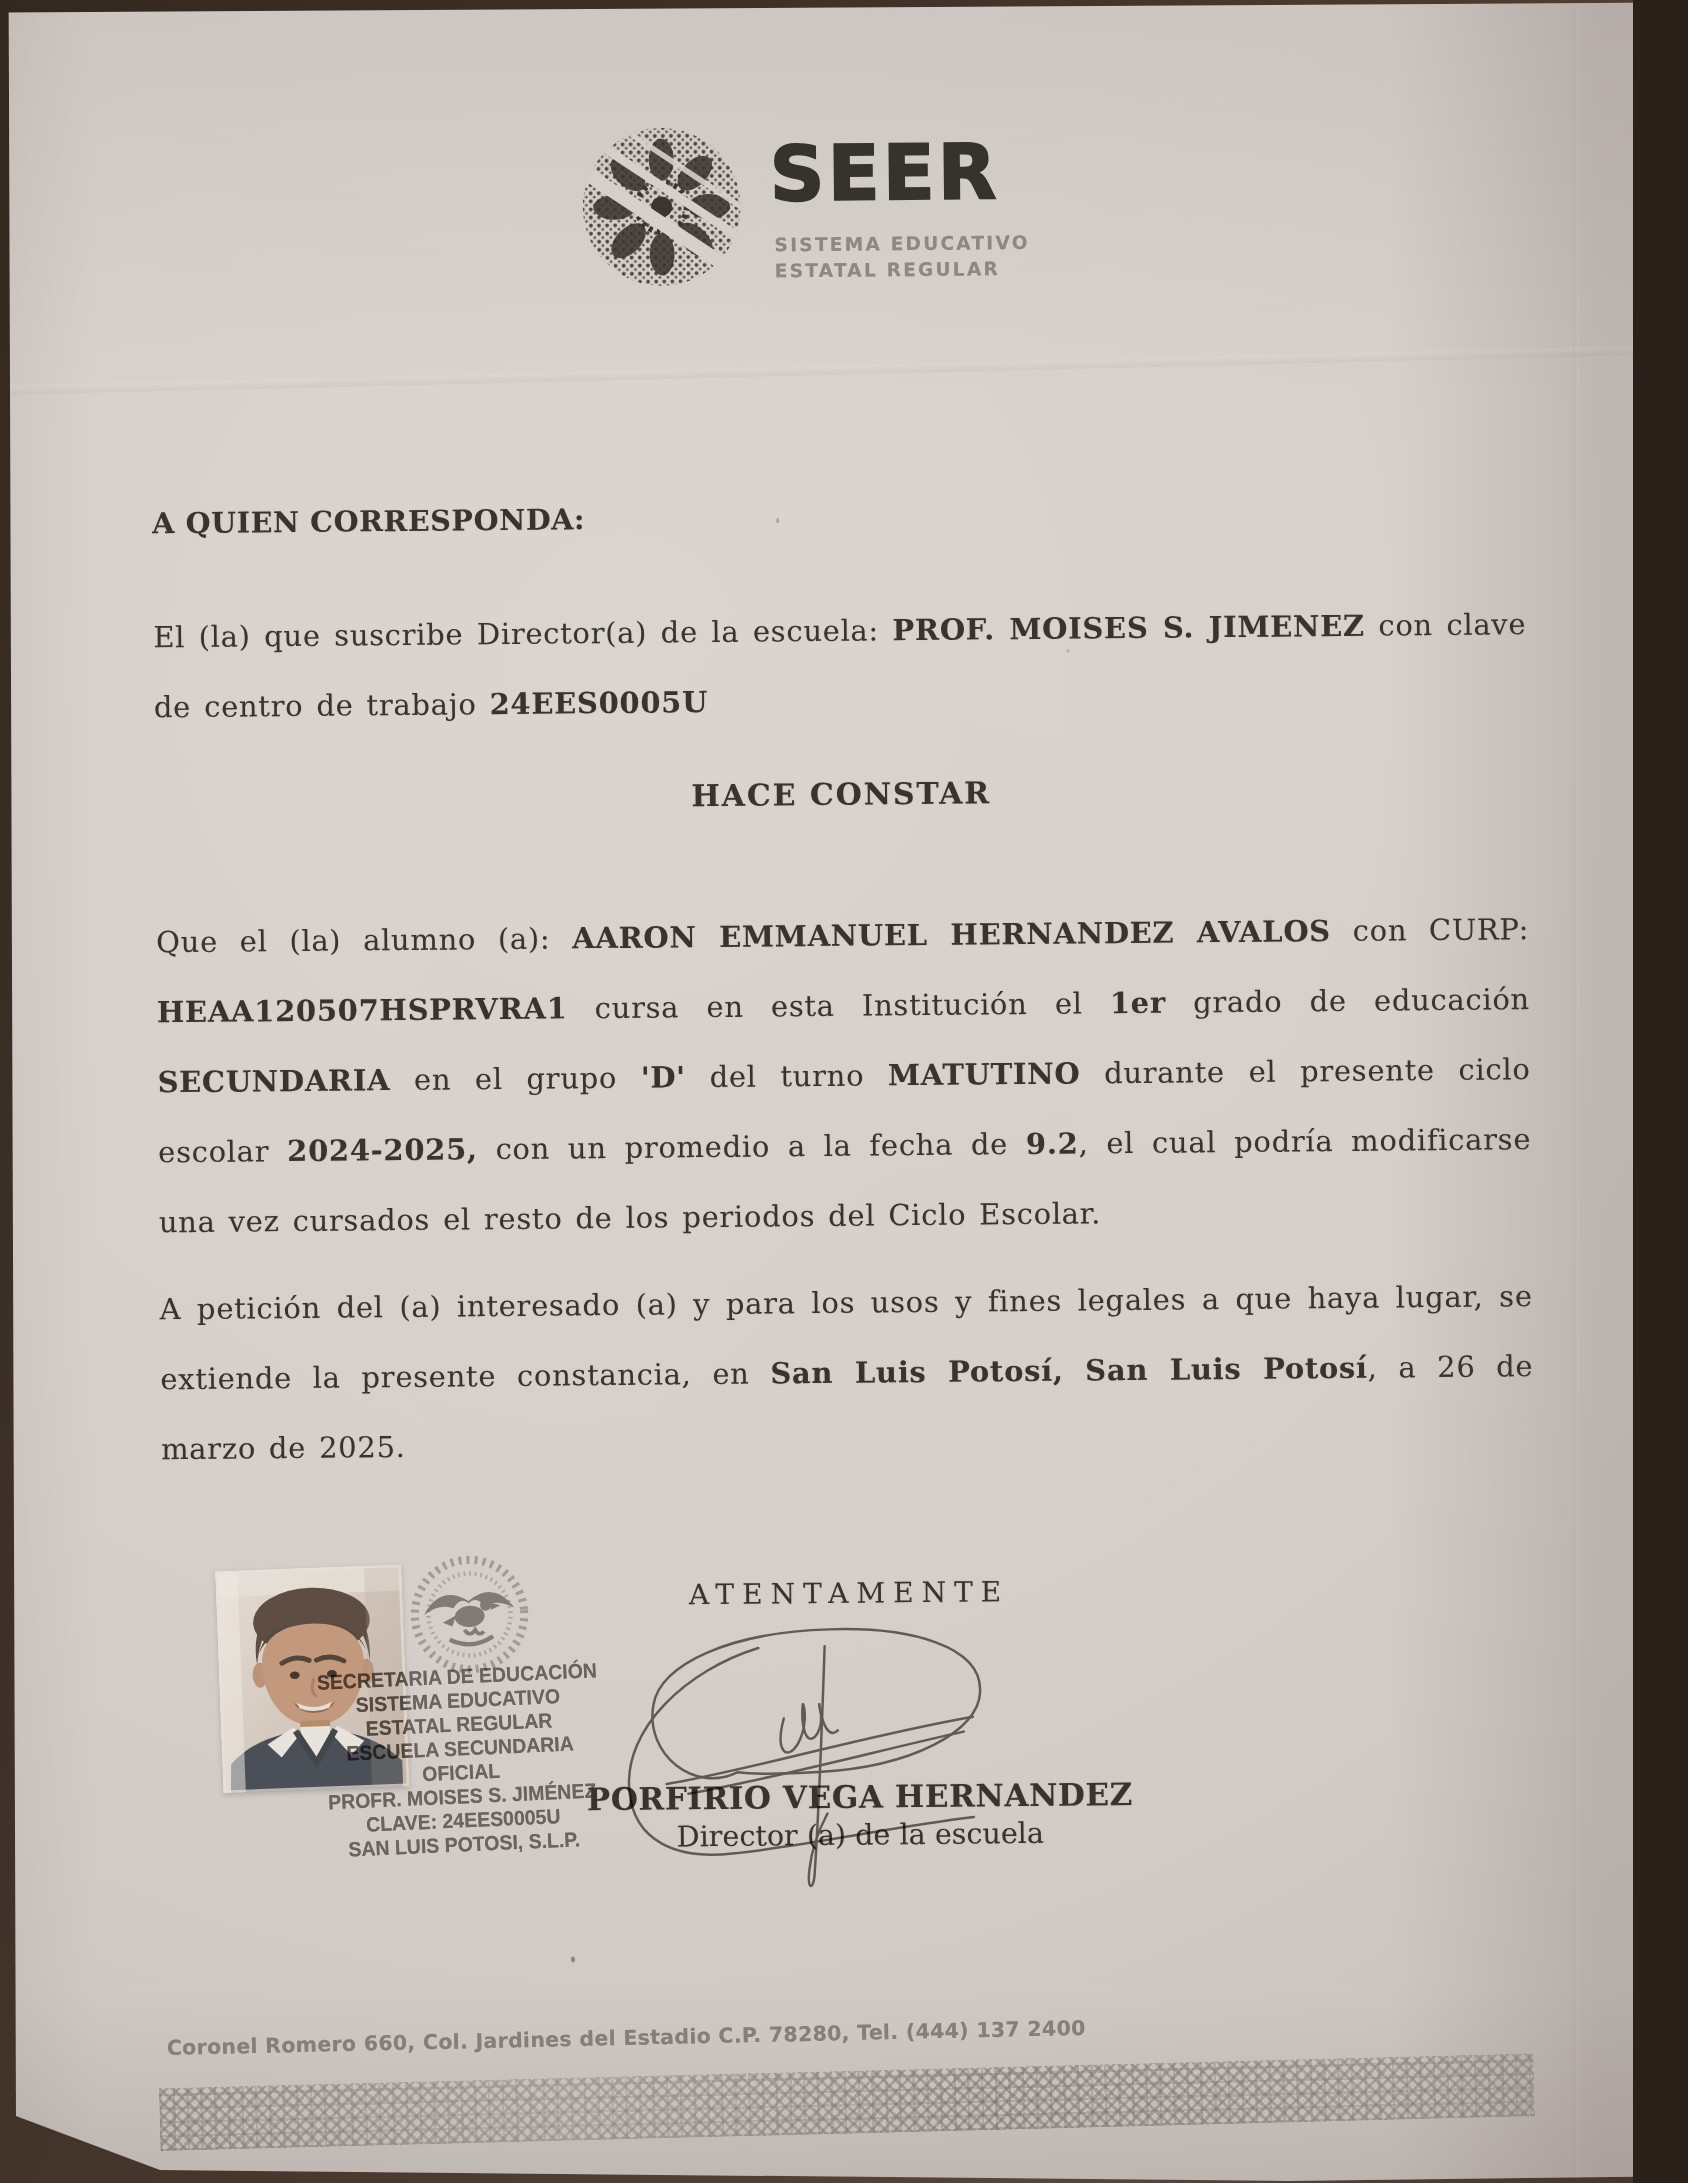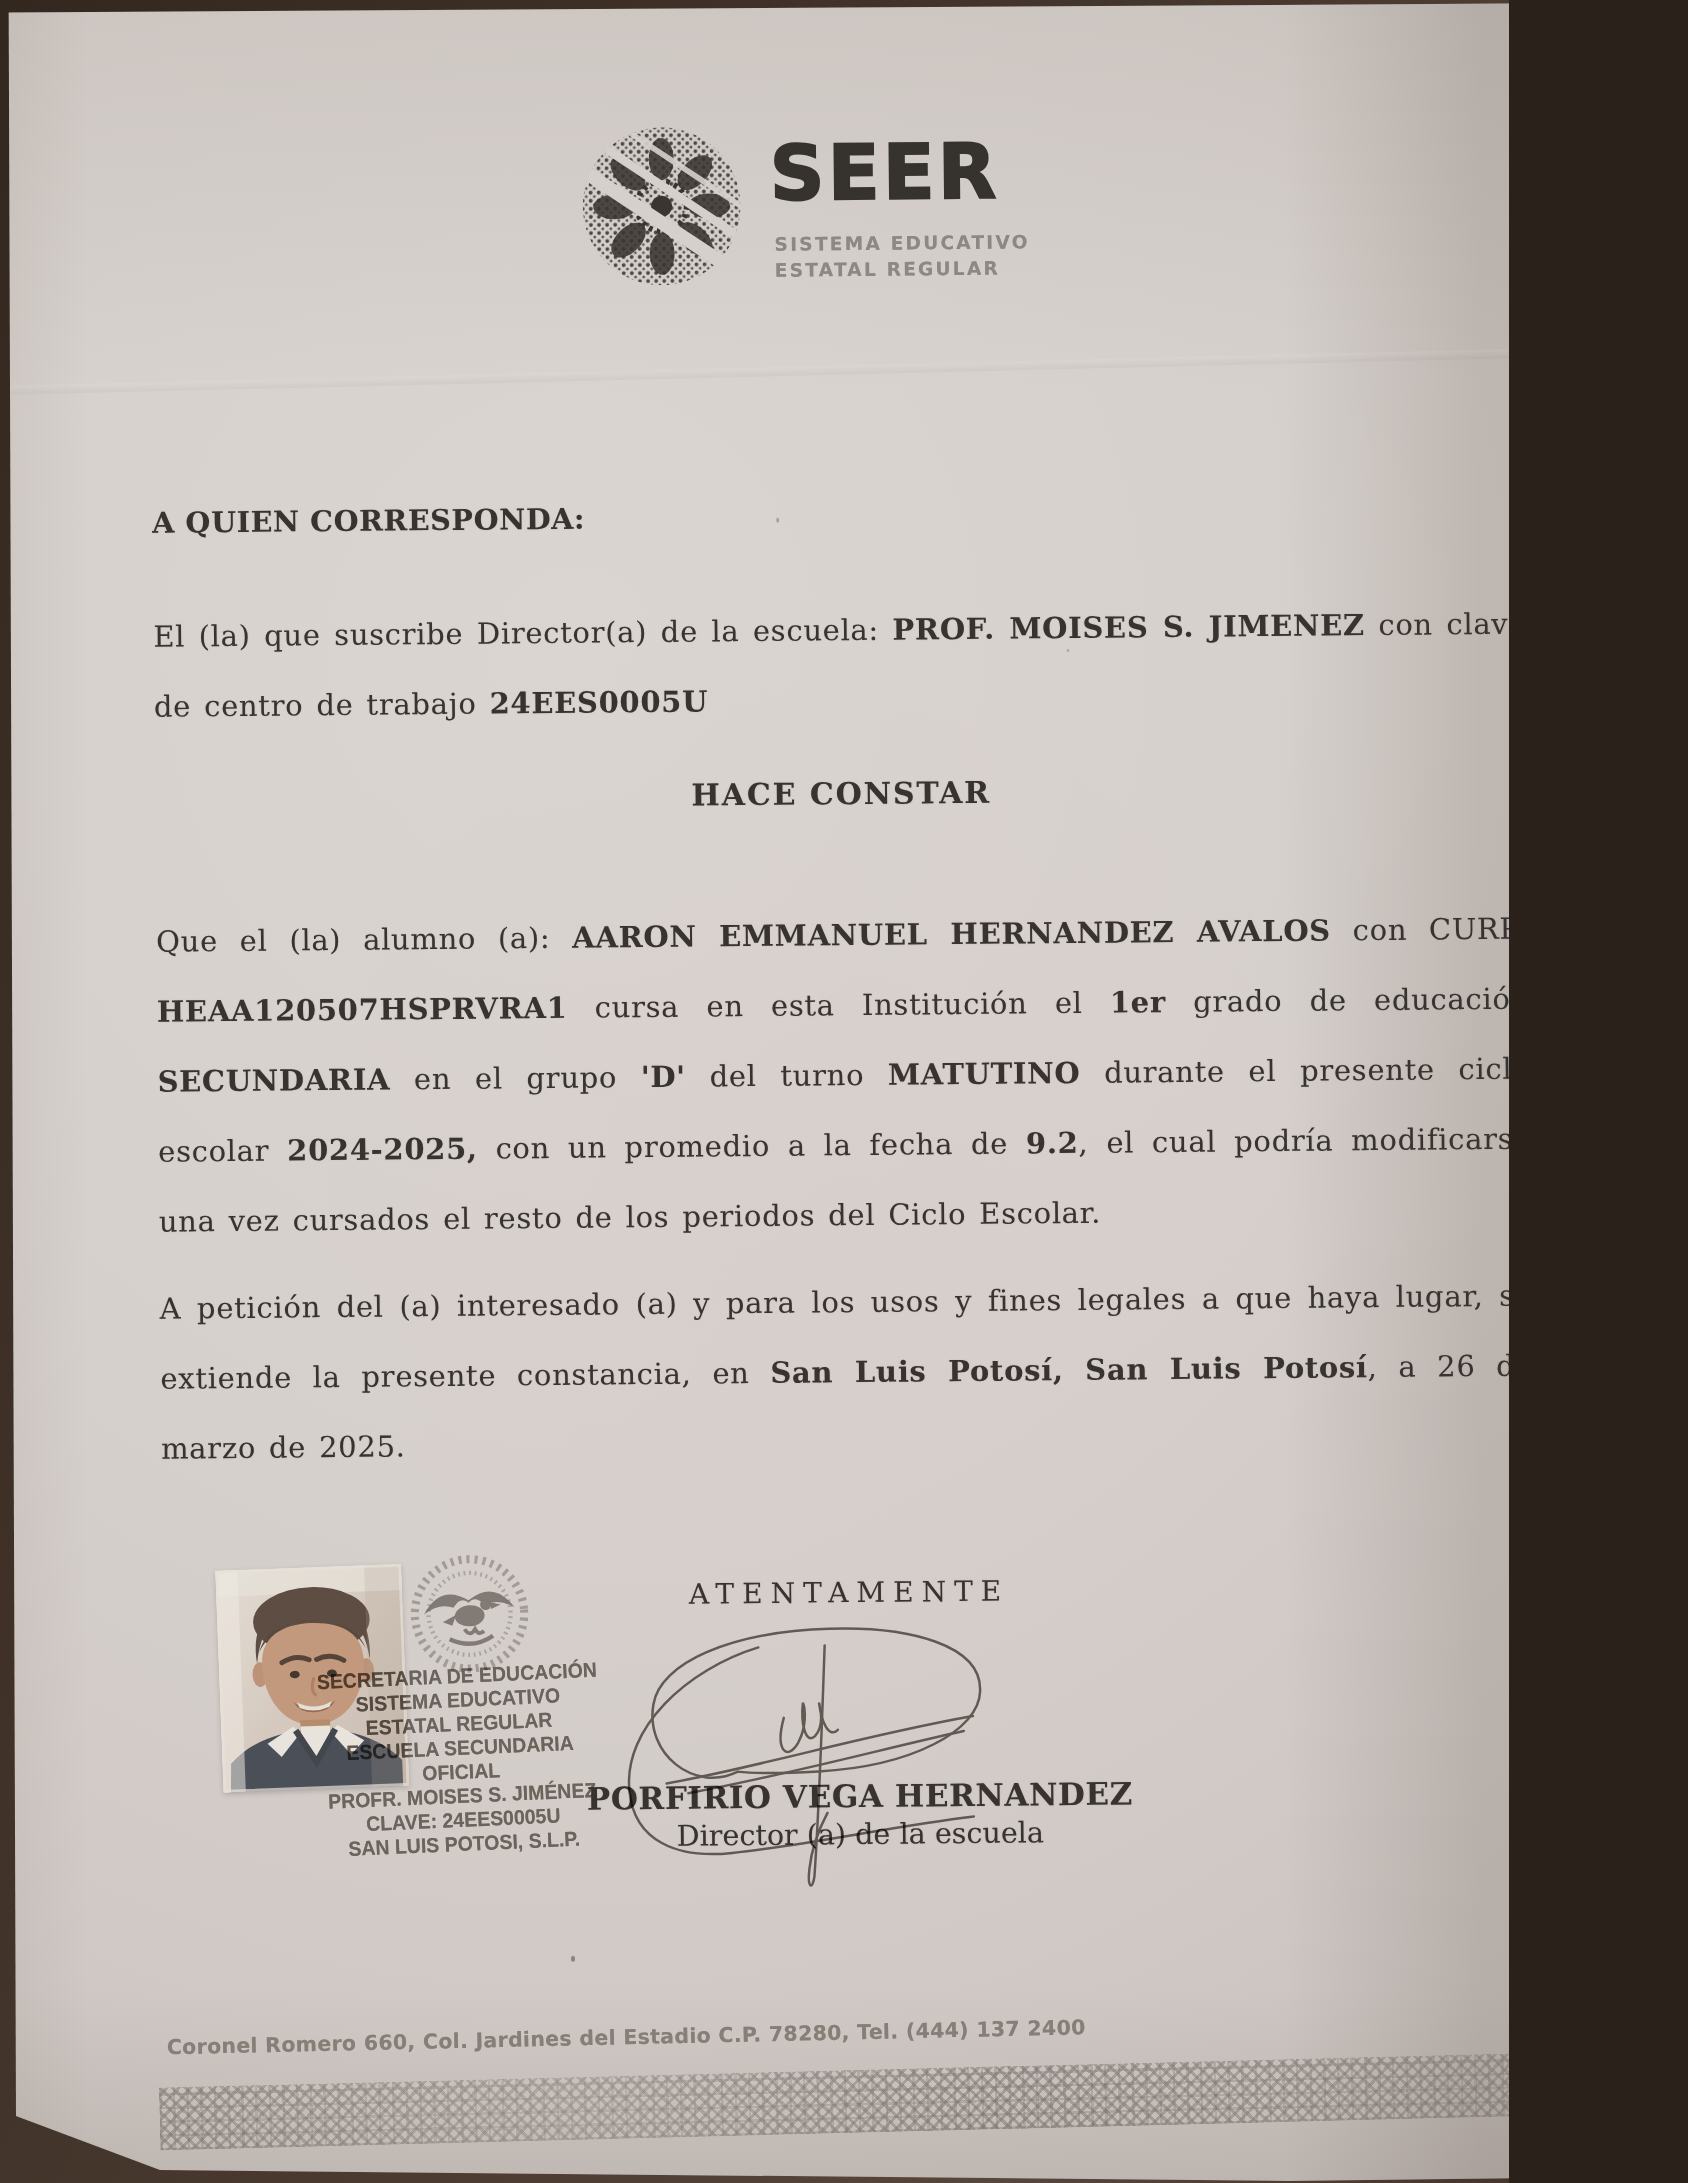--- a/index.html
+++ b/index.html
@@ -1,16 +1,16 @@
 <!DOCTYPE html>
 <html style="font-size:10px"><head>
 <meta charset="utf-8">
 <style>
   html,body{margin:0;padding:0;background:#2b211b;}
-  .canvas{position:relative;width:1509px;height:2183px;overflow:hidden;
+  .canvas{position:relative;width:1633px;height:2183px;overflow:hidden;
     background:linear-gradient(115deg,#33281f 0%,#3f3128 30%,#4a3a30 55%,#57463b 80%,#46362c 100%);
     font-family:"DejaVu Serif", serif;}
   .paper{position:absolute;inset:0;
     clip-path:polygon(8.7px 12.4px,1689px 2.5px,1689px 2176px,1288px 2181px,160px 2170px,16px 2116px);
     background:radial-gradient(120% 90% at 38% 30%, #dad5d1 0%, #d6d0cc 45%, #d0c9c5 70%, #c5beba 100%);}
   .shade{position:absolute;inset:0;pointer-events:none;background:
     linear-gradient(90deg, rgba(120,105,95,.10) 0, rgba(120,105,95,0) 6%, rgba(120,105,95,0) 85%, rgba(100,88,80,.20) 98%),
     linear-gradient(0deg, rgba(110,95,85,.14) 0, rgba(110,95,85,0) 9%, rgba(110,95,85,0) 82%, rgba(120,105,95,.10) 100%),
     radial-gradient(60% 40% at 55% 55%, rgba(216,198,194,.20), rgba(216,198,194,0) 70%);}
   .crease-h{position:absolute;left:-37px;top:365px;width:1800px;height:8.7px;transform:rotate(-1.4deg);

